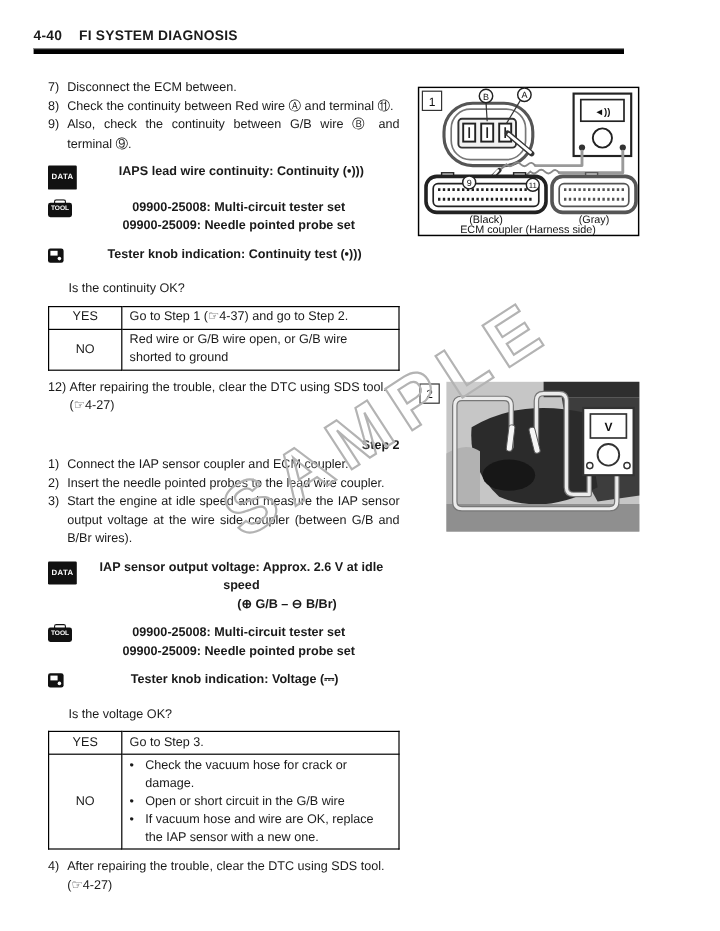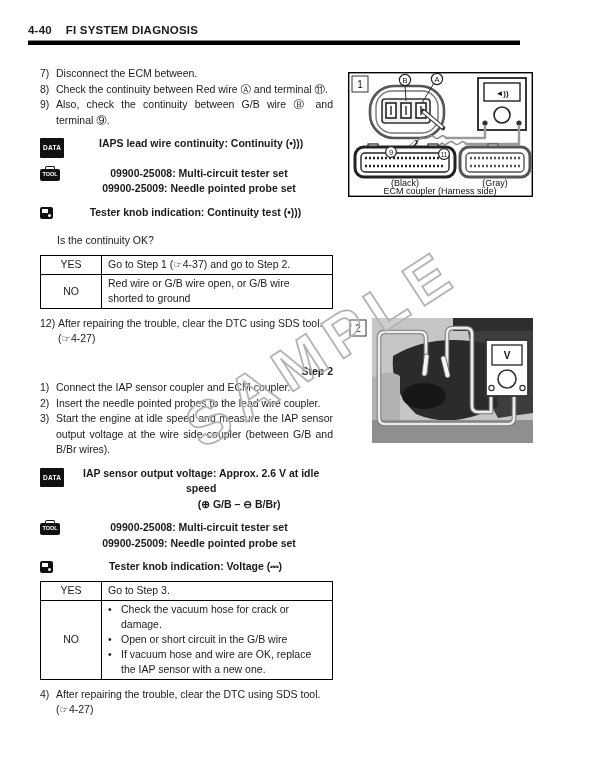--- a/index.html
+++ b/index.html
@@ -151,20 +151,21 @@
       <span>09900-25008: Multi-circuit tester set</span><br>
       <span>09900-25009: Needle pointed probe set</span>
     </span>
   </div>
 
   <div class="note">
     <span class="knob-icon"></span>
     <span class="ntxt">Tester knob indication: Voltage (⎓)</span>
   </div>
 
+  <div class="question">Is the voltage OK?</div>
 
   <table class="decision">
     <tbody>
         <tr>
       <td class="result">YES</td>
       <td>Go to Step 3.</td>
     </tr>
     <tr>
       <td class="result">NO</td>
       <td>

